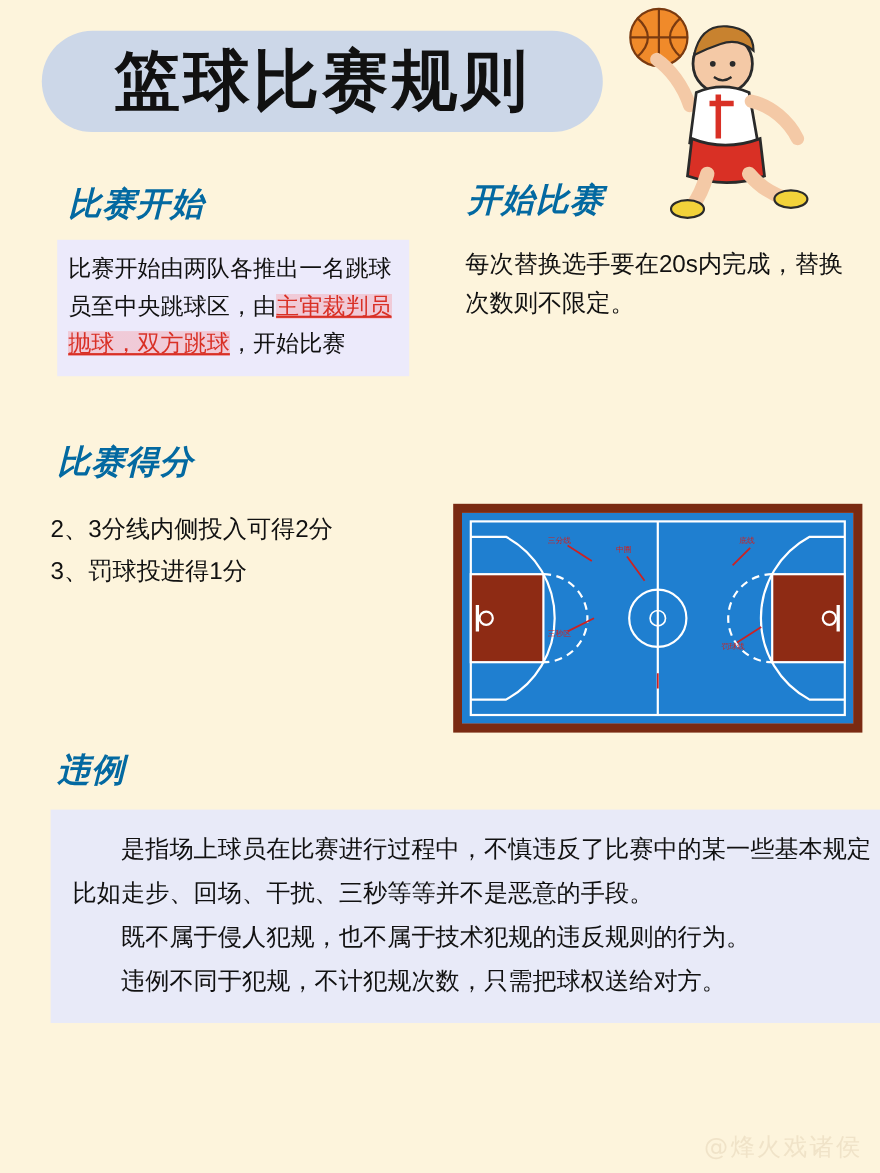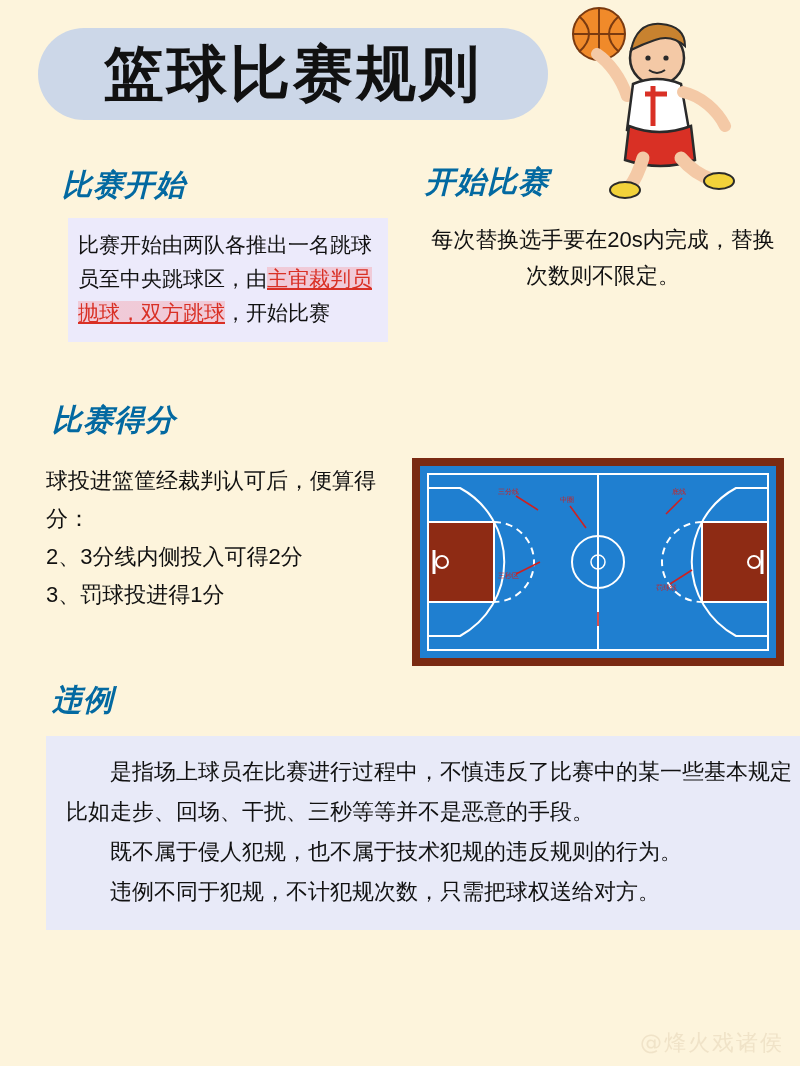--- a/index.html
+++ b/index.html
@@ -50,21 +50,21 @@
     color: #0369a1;
     font-family: "DejaVu Sans", sans-serif;
     letter-spacing: 1px;
     font-style: italic;
   }
 
   
   .sec-start-title { position: absolute; left: 62px; top: 165px; }
   .start-box {
     position: absolute;
-    left: 68px;
+    left: 52px;
     top: 218px;
     width: 320px;
     padding: 10px 8px 12px 10px;
     background: #eceafb;
     font-size: 21px;
     line-height: 34px;
     color: #111;
   }
   .hl {
     color: #d93025;
@@ -76,21 +76,20 @@
   
   .sec-sub-title { position: absolute; left: 425px; top: 162px; }
   .sub-body {
     position: absolute;
     left: 423px;
     top: 222px;
     width: 360px;
     font-size: 22px;
     line-height: 36px;
     color: #111;
-    text-align: center;
   }
 
   
   .sec-score-title { position: absolute; left: 52px; top: 400px; }
   .score-body {
     position: absolute;
     left: 46px;
     top: 462px;
     width: 360px;
     font-size: 22px;
@@ -190,21 +189,20 @@
   <span>比赛开始由两队各推出一名跳球员至中央跳球区，由</span><span class="hl">主审裁判员抛球，双方跳球</span><span>，开始比赛</span>
 </div>
 
 <div class="h2 sec-sub-title">开始比赛</div>
 <div class="sub-body">
   <div>每次替换选手要在20s内完成，替换次数则不限定。</div>
 </div>
 
 <div class="h2 sec-score-title">比赛得分</div>
 <div class="score-body">
-  <div>球投进篮筐经裁判认可后，便算得分：</div>
   <div>2、3分线内侧投入可得2分</div>
   <div>3、罚球投进得1分</div>
 </div>
 
 <div class="court">
   <div class="court-inner">
     <svg viewBox="0 0 356 192" width="100%" height="100%" aria-hidden="true">
       <rect x="0" y="0" width="356" height="192" fill="#1f7fd0"></rect>
 
       <rect x="8" y="8" width="340" height="176" fill="none" stroke="#ffffff" stroke-width="2"></rect>

